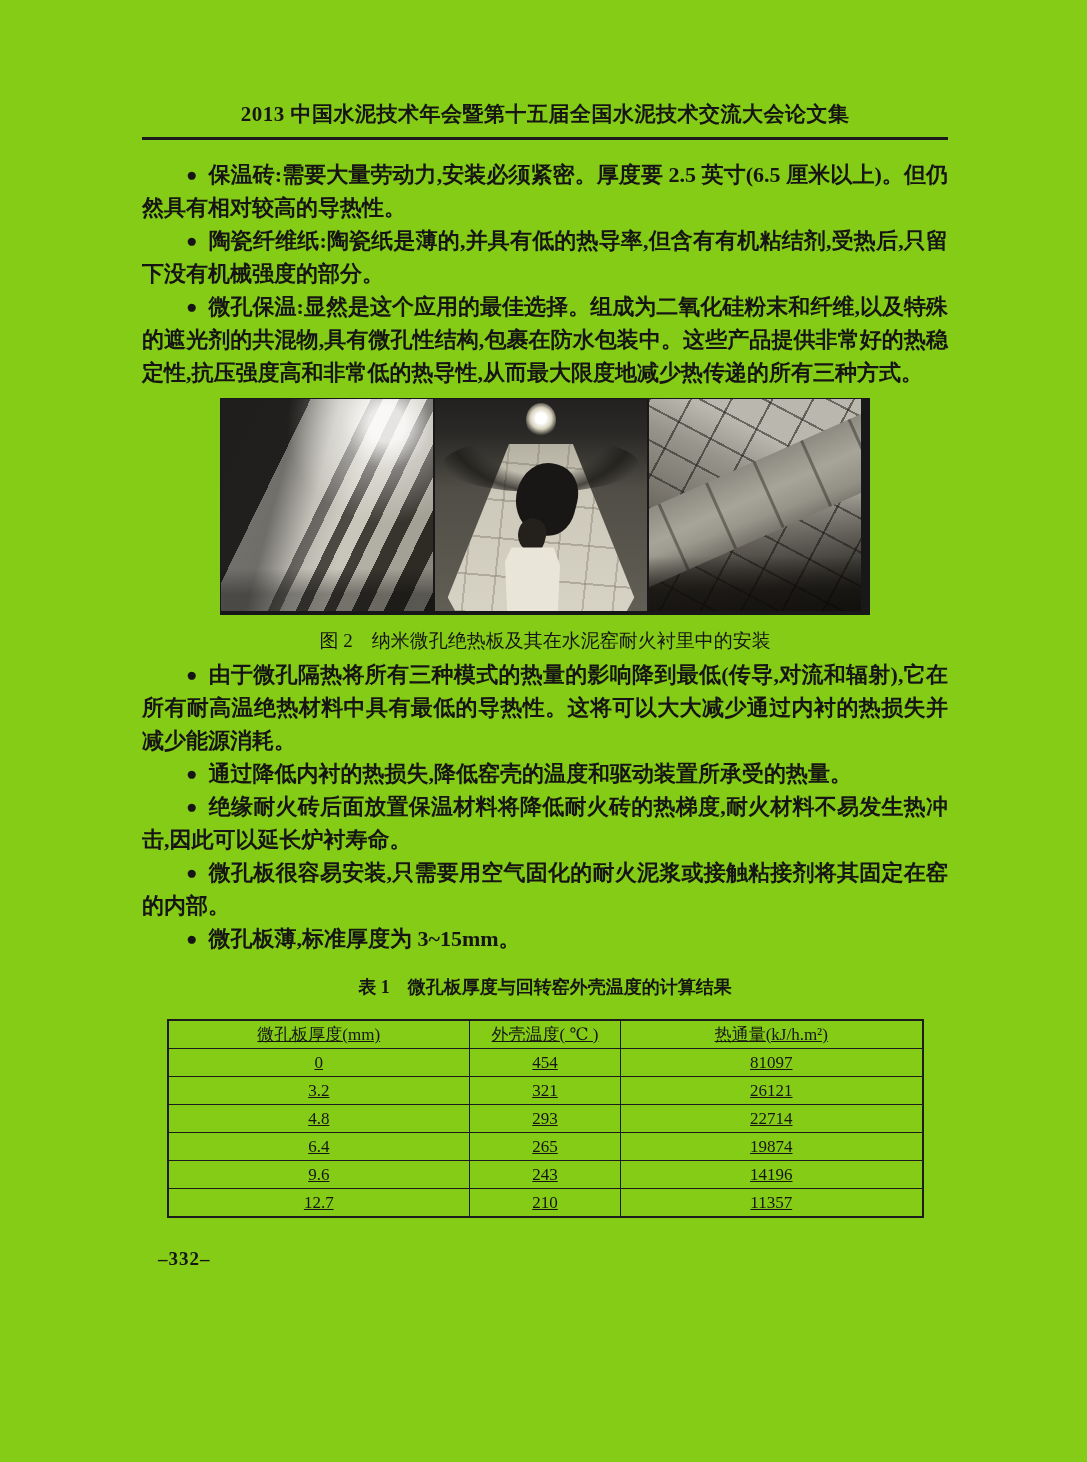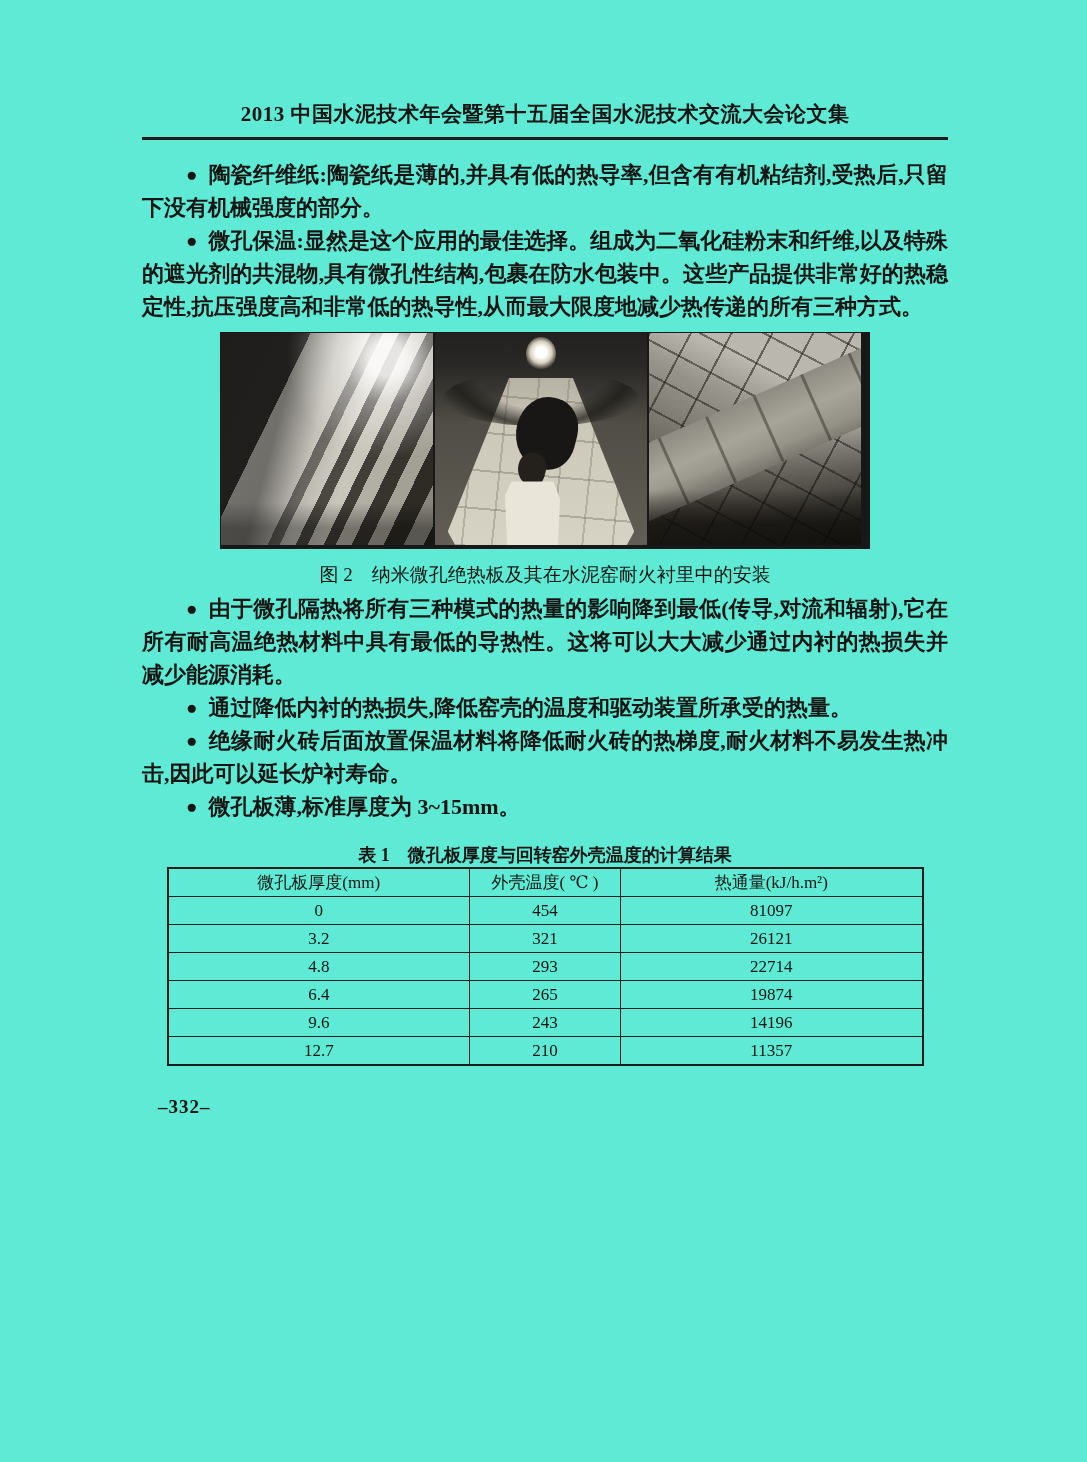--- a/index.html
+++ b/index.html
@@ -1,18 +1,18 @@
 <!DOCTYPE html>
 <html><head>
 <meta charset="utf-8">
 <style>
   html,body { margin:0; padding:0; background:#e9e9e7; }
   .page {
     width:1087px; height:1462px; margin:0 auto; position:relative;
-    background:#5eead4; box-sizing:border-box; overflow:hidden;
+    background:#84cc16; box-sizing:border-box; overflow:hidden;
     font-family:"Liberation Serif","DejaVu Serif",serif; color:#161513;
   }
   .content { position:absolute; left:142px; top:100px; width:806px; }
 
   .header-title { text-align:center; font-size:21px; font-weight:700; letter-spacing:.5px; }
   .header-rule { border:0; border-top:3px solid #1b1b1b; margin:9px 0 0 0; }
 
   .body-text { margin-top:18px; }
   p.para {
     margin:0; font-size:22px; line-height:33px;
@@ -75,39 +75,40 @@
       linear-gradient(180deg,#8e8b82 0%, #a7a499 45%, #8a877d 100%); }
   .p3-shadow { position:absolute; inset:0;
     background:linear-gradient(160deg, rgba(0,0,0,0) 55%, rgba(12,10,8,.55) 82%, rgba(8,6,4,.75) 100%),
                linear-gradient(0deg, rgba(10,8,6,.6) 0 10%, rgba(0,0,0,0) 26%); }
 
   .fig-caption { text-align:center; font-size:19px; font-weight:400; margin:13px 0 0 0; }
 
   .section-heading { font-size:22px; font-weight:700; margin:20px 0 3px 0; }
   .section-heading .num { margin-right:25px; }
 
-  .table-title { text-align:center; font-size:18px; font-weight:700; margin:20px 0 0 0; }
+  .table-title { text-align:center; font-size:18px; font-weight:700; margin:20px 0 20px 0; }
   table.data { width:757px; margin:0 auto; border-collapse:collapse; font-size:17px;
-    border:2.5px solid #1c1c1c; table-layout:fixed; }
+    border:2.5px solid #1c1c1c; table-layout:fixed;text-decoration:underline; }
   table.data th, table.data td {
     border:1.5px solid #1c1c1c; text-align:center; padding:2px 4px; height:23px; font-weight:400; }
   table.data col.c1 { width:40%; } table.data col.c2 { width:20%; } table.data col.c3 { width:40%; }
 
   .page-number { margin:30px 0 0 16px; font-size:19px; font-weight:600; letter-spacing:1px; }
 </style>
 </head>
 <body>
 
 <div class="page">
   <div class="content">
 
     <div class="header-title">2013 中国水泥技术年会暨第十五届全国水泥技术交流大会论文集</div>
     <hr class="header-rule">
 
     <div class="body-text">
+      <p class="para"><span class="bullet">●</span><span>保温砖:需要大量劳动力,安装必须紧密。厚度要 2.5 英寸(6.5 厘米以上)。但仍然具有相对较高的导热性。</span></p>
       <p class="para"><span class="bullet">●</span><span>陶瓷纤维纸:陶瓷纸是薄的,并具有低的热导率,但含有有机粘结剂,受热后,只留下没有机械强度的部分。</span></p>
       <p class="para"><span class="bullet">●</span><span>微孔保温:显然是这个应用的最佳选择。组成为二氧化硅粉末和纤维,以及特殊的遮光剂的共混物,具有微孔性结构,包裹在防水包装中。这些产品提供非常好的热稳定性,抗压强度高和非常低的热导性,从而最大限度地减少热传递的所有三种方式。</span></p>
     </div>
 
     <div class="figure">
       <div class="photo">
         <div class="p1-strips"></div>
         <div class="p1-glare"></div>
       </div>
       <div class="photo">
@@ -124,20 +125,21 @@
         <div class="p3-shadow"></div>
       </div>
     </div>
     <div class="fig-caption">图 2　纳米微孔绝热板及其在水泥窑耐火衬里中的安装</div>
 
 
     <div class="body-text" style="margin-top:4px;">
       <p class="para"><span class="bullet">●</span><span>由于微孔隔热将所有三种模式的热量的影响降到最低(传导,对流和辐射),它在所有耐高温绝热材料中具有最低的导热性。这将可以大大减少通过内衬的热损失并减少能源消耗。</span></p>
       <p class="para"><span class="bullet">●</span><span>通过降低内衬的热损失,降低窑壳的温度和驱动装置所承受的热量。</span></p>
       <p class="para"><span class="bullet">●</span><span>绝缘耐火砖后面放置保温材料将降低耐火砖的热梯度,耐火材料不易发生热冲击,因此可以延长炉衬寿命。</span></p>
+      <p class="para"><span class="bullet">●</span><span>微孔板很容易安装,只需要用空气固化的耐火泥浆或接触粘接剂将其固定在窑的内部。</span></p>
       <p class="para"><span class="bullet">●</span><span>微孔板薄,标准厚度为 3~15mm。</span></p>
     </div>
 
     <div class="table-title">表 1　微孔板厚度与回转窑外壳温度的计算结果</div>
 
     <table class="data">
       <colgroup>
           <col class="c1">
           <col class="c2">
           <col class="c3">

